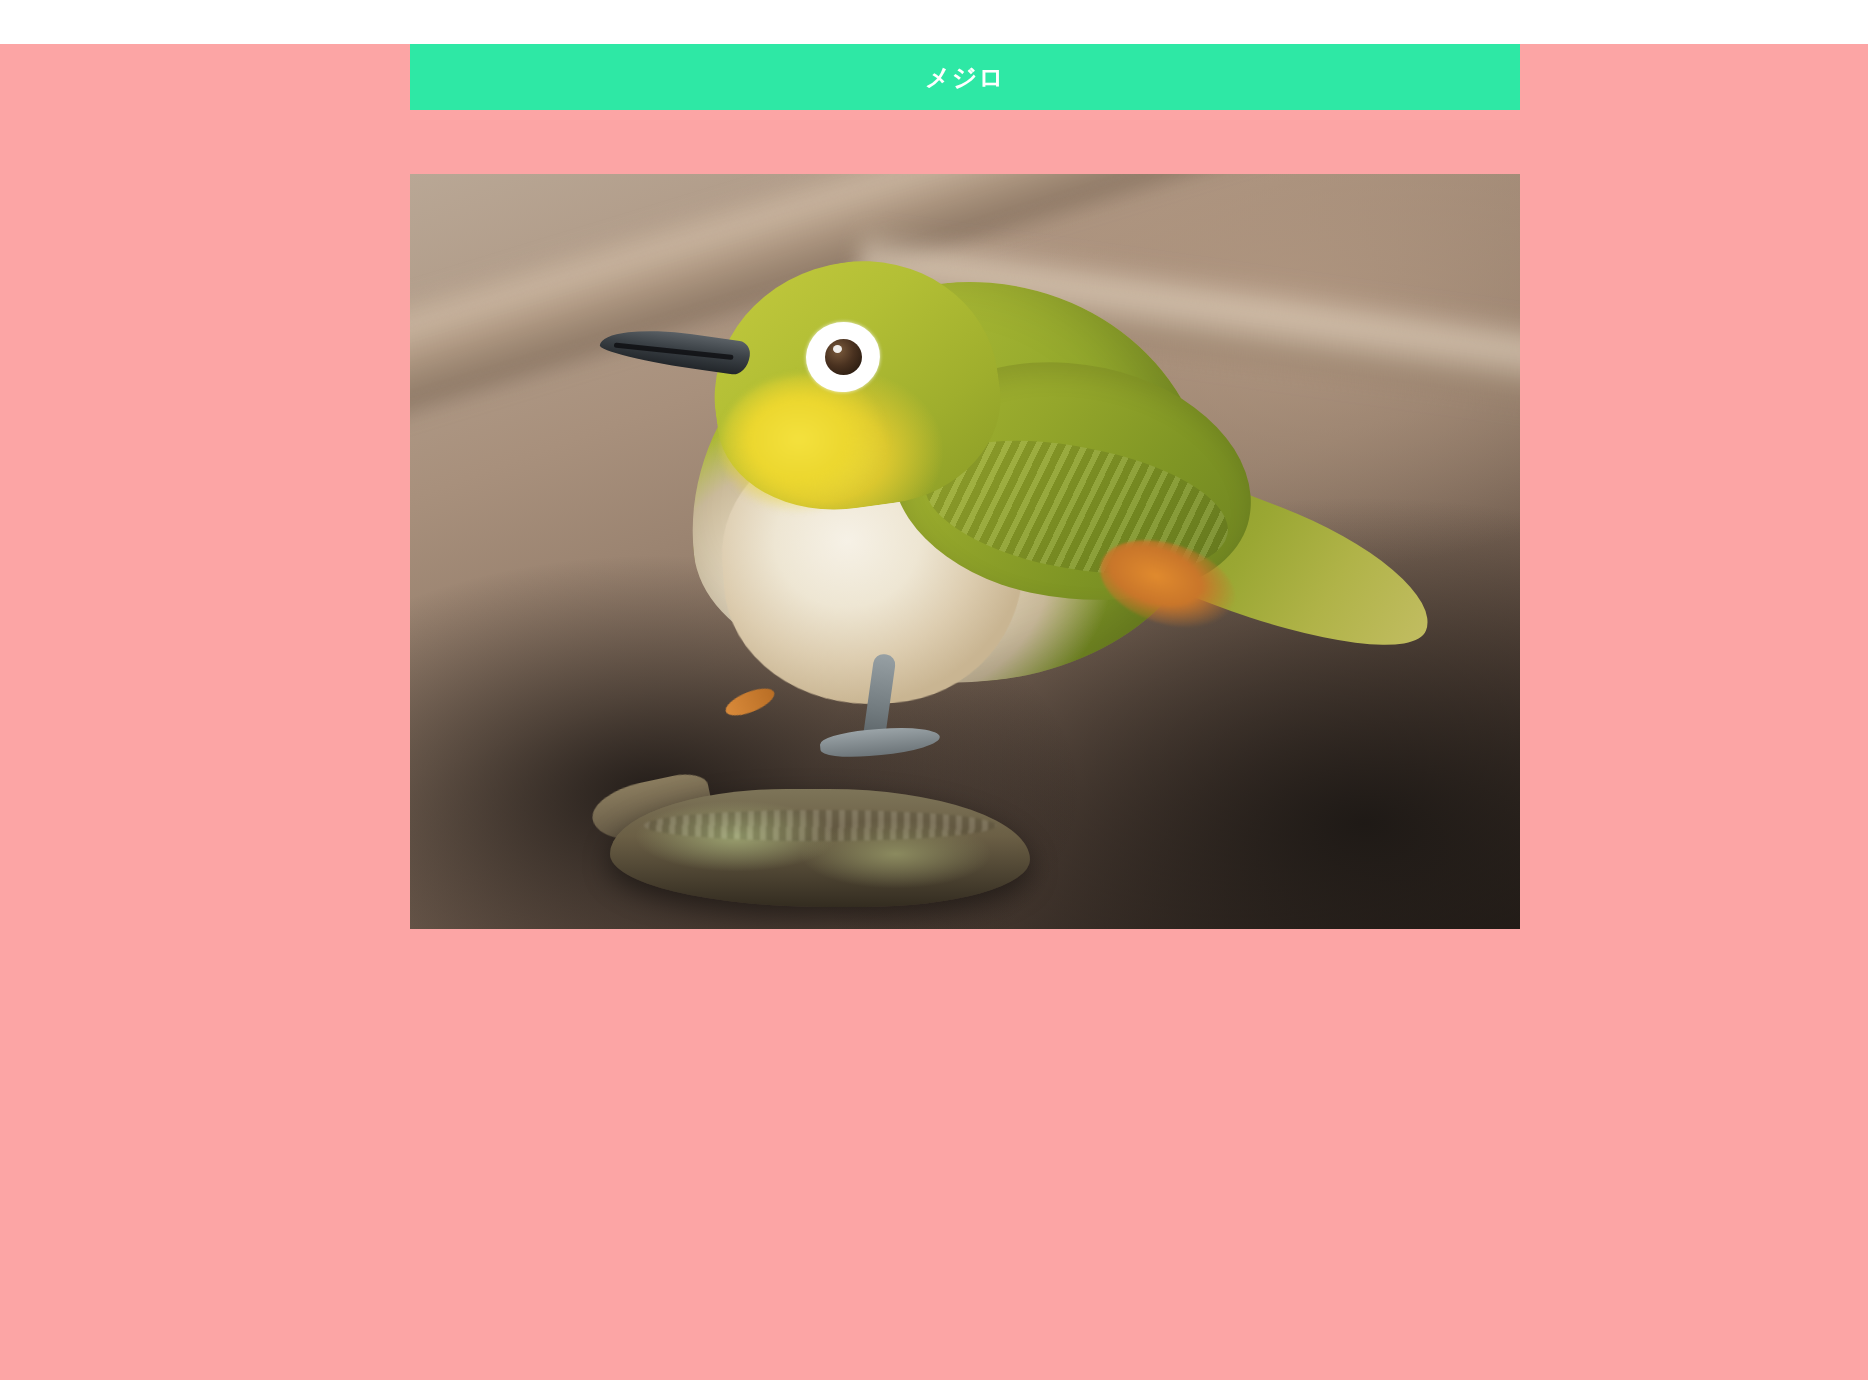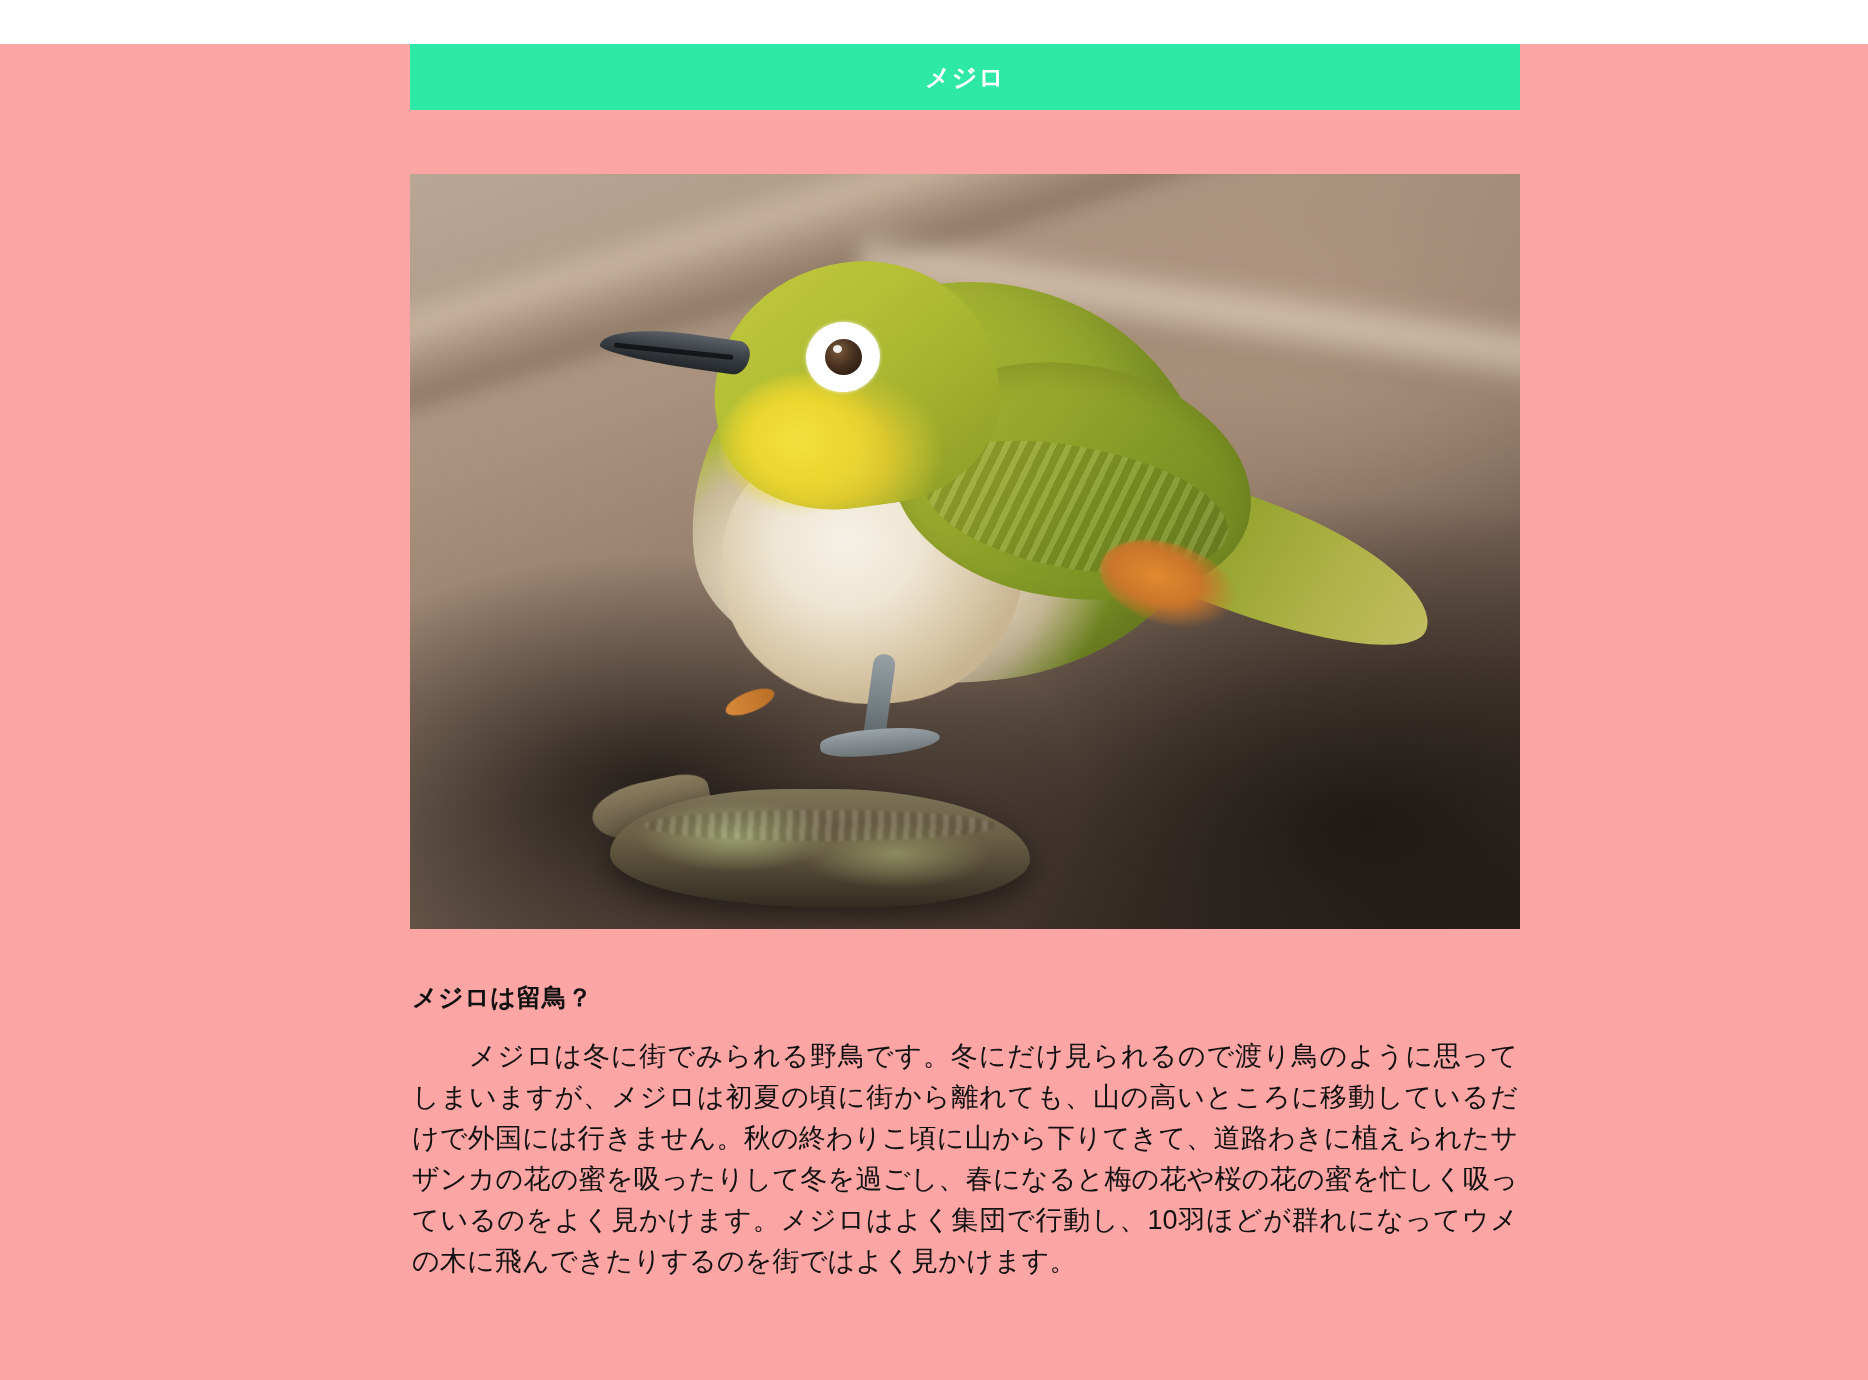--- a/index.html
+++ b/index.html
@@ -349,19 +349,15 @@
           <div class="beak"></div>
           <div class="eye-ring"></div>
           <div class="eye"></div>
           <div class="leg"></div>
           <div class="foot"></div>
           <div class="claw-orange"></div>
         </div>
       </div>
     </div>
 
-    <div class="article">
-      <h2>メジロは留鳥？</h2>
-      <p>メジロは冬に街でみられる野鳥です。冬にだけ見られるので渡り鳥のように思ってしまいますが、メジロは初夏の頃に街から離れても、山の高いところに移動しているだけで外国には行きません。秋の終わりこ頃に山から下りてきて、道路わきに植えられたサザンカの花の蜜を吸ったりして冬を過ごし、春になると梅の花や桜の花の蜜を忙しく吸っているのをよく見かけます。メジロはよく集団で行動し、10羽ほどが群れになってウメの木に飛んできたりするのを街ではよく見かけます。</p>
-    </div>
 
   </div>
 </div>
 
 </body></html>

